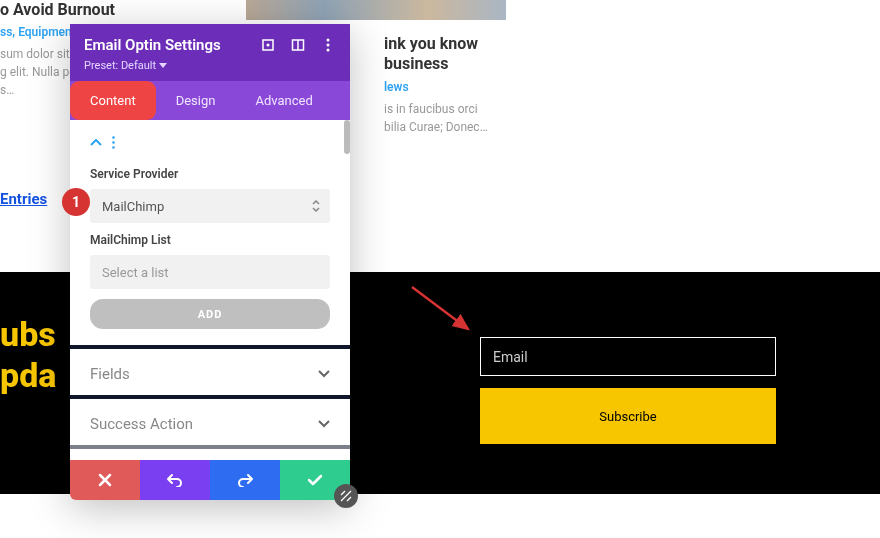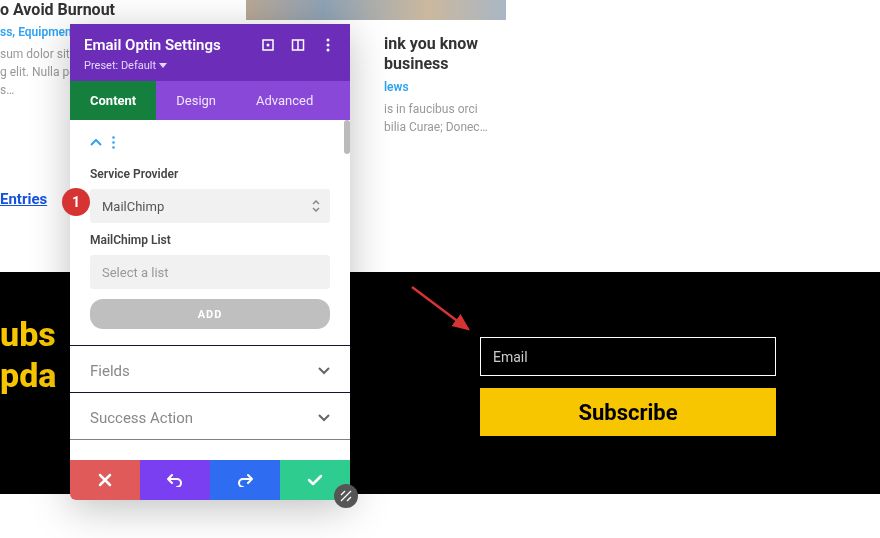--- a/index.html
+++ b/index.html
@@ -33,43 +33,43 @@
 
   
   .black-strip{position:absolute;left:0;top:272px;width:880px;height:222px;background:#000;}
   .subs-text{position:absolute;left:0;top:314px;font-size:34px;font-weight:800;color:var(--yellow);line-height:1.2;}
   .subs-text span{display:block;}
 
   
   .email-wrap{position:absolute;left:480px;top:337px;width:296px;}
   .email-input{width:100%;height:39px;border:1px solid #fff;background:#000;color:#fff;padding:13px 12px;font-size:14px;margin-bottom:12px;}
   .email-input::placeholder{color:#ccc;}
-  .sub-btn{width:100%;height:48px;background:var(--yellow);border:none;font-size:22px;font-weight:700;color:#000;cursor:pointer;}
+  .sub-btn{width:100%;height:56px;background:var(--yellow);border:none;font-size:13px;font-weight:400;color:#000;cursor:pointer;}
 
   
   .arrow{position:absolute;left:410px;top:285px;width:70px;height:60px;}
   .arrow svg{overflow:visible;}
 
   
   .panel{position:absolute;left:70px;top:24px;width:280px;background:var(--panel-bg);border-radius:6px;box-shadow:0 8px 40px rgba(0,0,0,.25);overflow:visible;}
   .panel-header{background:var(--purple);padding:12px 14px 8px;color:#fff;}
   .ph-row{display:flex;align-items:center;justify-content:space-between;}
   .ph-title{font-size:15px;font-weight:600;}
   .ph-icons{display:flex;gap:14px;align-items:center;}
   .ph-icons span{width:16px;height:16px;display:inline-flex;align-items:center;justify-content:center;color:#fff;cursor:pointer;}
   .preset{font-size:11px;color:#e4d6ff;margin-top:4px;cursor:pointer;display:inline-flex;align-items:center;gap:3px;}
   .tabs{display:flex;background:#8a48d8;}
   .tab{flex:0 0 auto;padding:12px 20px;font-size:13px;color:#f0e6ff;cursor:pointer;}
-  .tab.active{background:#15803d;color:#fff;font-weight:700;}
+  .tab.active{background:#ef4444;color:#fff;font-weight:400;border-radius:9px;}
 
   .panel-body{background:#fff;max-height:340px;overflow:hidden;position:relative;}
   .scroll-track{position:absolute;right:0;top:0;width:6px;height:34px;background:#bbb;border-radius:3px;}
   .section-header{display:flex;align-items:center;justify-content:space-between;padding:16px 20px 12px;cursor:pointer;}
   .section-header.expanded{color:var(--accent-blue);font-size:16px;}
-  .section-header.collapsed{color:#888;font-size:15px;border-top:1px solid #0f172a;}
+  .section-header.collapsed{color:#888;font-size:15px;border-top:4px solid #0f172a;}
   .sh-right{display:flex;align-items:center;gap:10px;color:inherit;}
   .field-group{padding:0 20px 16px;}
   .field-label{font-size:12px;font-weight:600;color:#444;margin-bottom:8px;margin-top:6px;}
   .select{position:relative;width:100%;height:34px;background:#f1f1f1;border-radius:3px;padding:12px 12px;display:flex;align-items:center;font-size:13px;color:#555;cursor:pointer;margin-bottom:10px;}
   .select .caret{position:absolute;right:10px;top:50%;transform:translateY(-50%);font-size:12px;color:#888;}
   .add-btn{width:100%;height:30px;background:#bfbfbf;border:none;border-radius:13px;color:#fff;font-size:11px;font-weight:700;letter-spacing:1px;cursor:pointer;}
 
   .panel-footer{display:flex;height:40px;}
   .pf-btn{flex:1;display:flex;align-items:center;justify-content:center;color:#fff;cursor:pointer;font-size:14px;}
   .pf-cancel{background:var(--red);border-bottom-left-radius:6px;}

